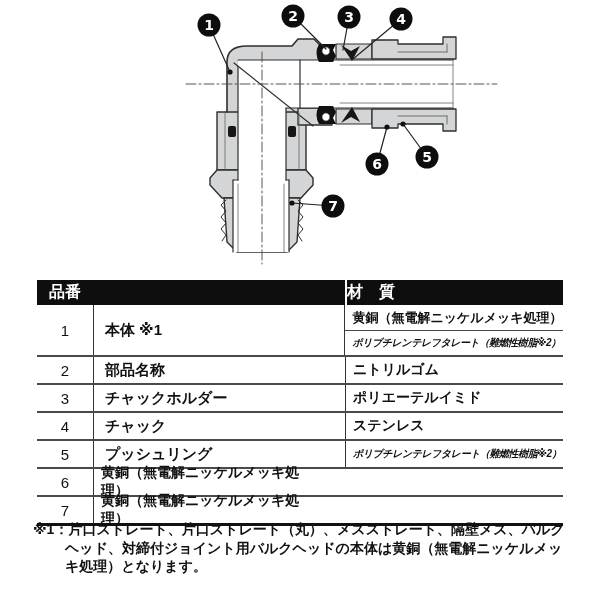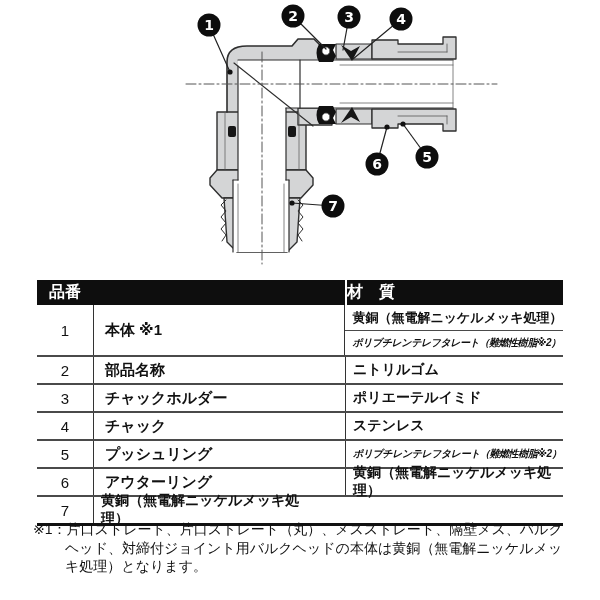--- a/index.html
+++ b/index.html
@@ -25,21 +25,21 @@
   .row .c2{font-weight:bold;font-size:15px;}
   .row .c3{font-weight:bold;font-size:14px;}
   .row.tall{height:50px;}
   .mat-stack{display:flex;flex-direction:column;width:218px;border-left:1px solid #333;}
   .mat-stack .sub{height:25px;display:flex;align-items:center;padding-left:7px;
                   font-weight:bold;box-sizing:border-box;}
   .mat-stack .sub+.sub{border-top:1.5px solid #4a4a4a;}
   .sub.s0{font-size:13px;}
   .sub.s1,.c3.long{font-size:10px;letter-spacing:-0.45px;font-style:italic;}
   
-  .notes{position:absolute;left:33px;top:520px;width:534px;font-weight:normal;
+  .notes{position:absolute;left:33px;top:520px;width:534px;font-weight:bold;
          font-size:14px;line-height:18.5px;}
   .note{padding-left:32px;text-indent:-32px;margin:0 0 1px 0;}
 </style>
 </head>
 <body>
 
 <svg id="diagram" viewBox="0 0 600 275" xmlns="http://www.w3.org/2000/svg">
   <g stroke-linejoin="round" stroke-linecap="round">
 
     <g fill="#d4d5d6" stroke="none">
@@ -167,21 +167,20 @@
       <div class="td c2">チャック</div>
       <div class="td c3">ステンレス</div>
     </div>
     <div class="tr row">
       <div class="td c1">5</div>
       <div class="td c2">プッシュリング</div>
       <div class="td c3 long">ポリブチレンテレフタレート（難燃性樹脂※2）</div>
     </div>
     <div class="tr row">
       <div class="td c1">6</div>
-      <div class="td c2">アウターリング</div>
       <div class="td c3">黄銅（無電解ニッケルメッキ処理）</div>
     </div>
     <div class="tr row">
       <div class="td c1">7</div>
       <div class="td c3">黄銅（無電解ニッケルメッキ処理）</div>
     </div>
   </div>
 </div>
 
 <div class="notes">

